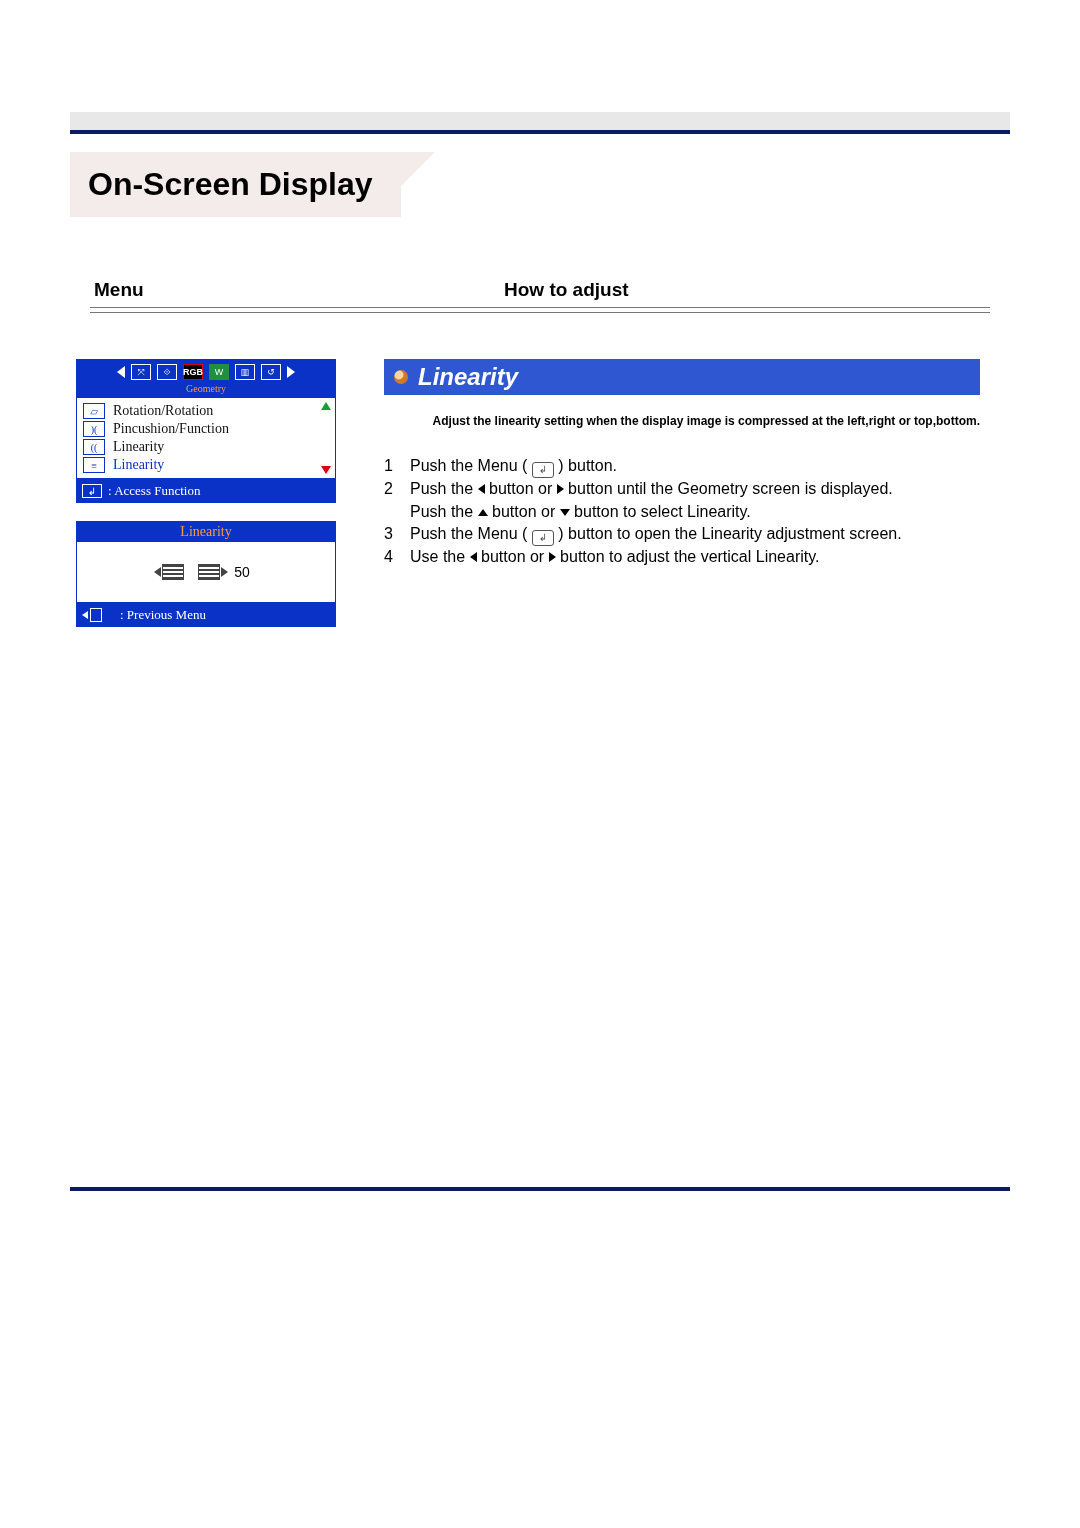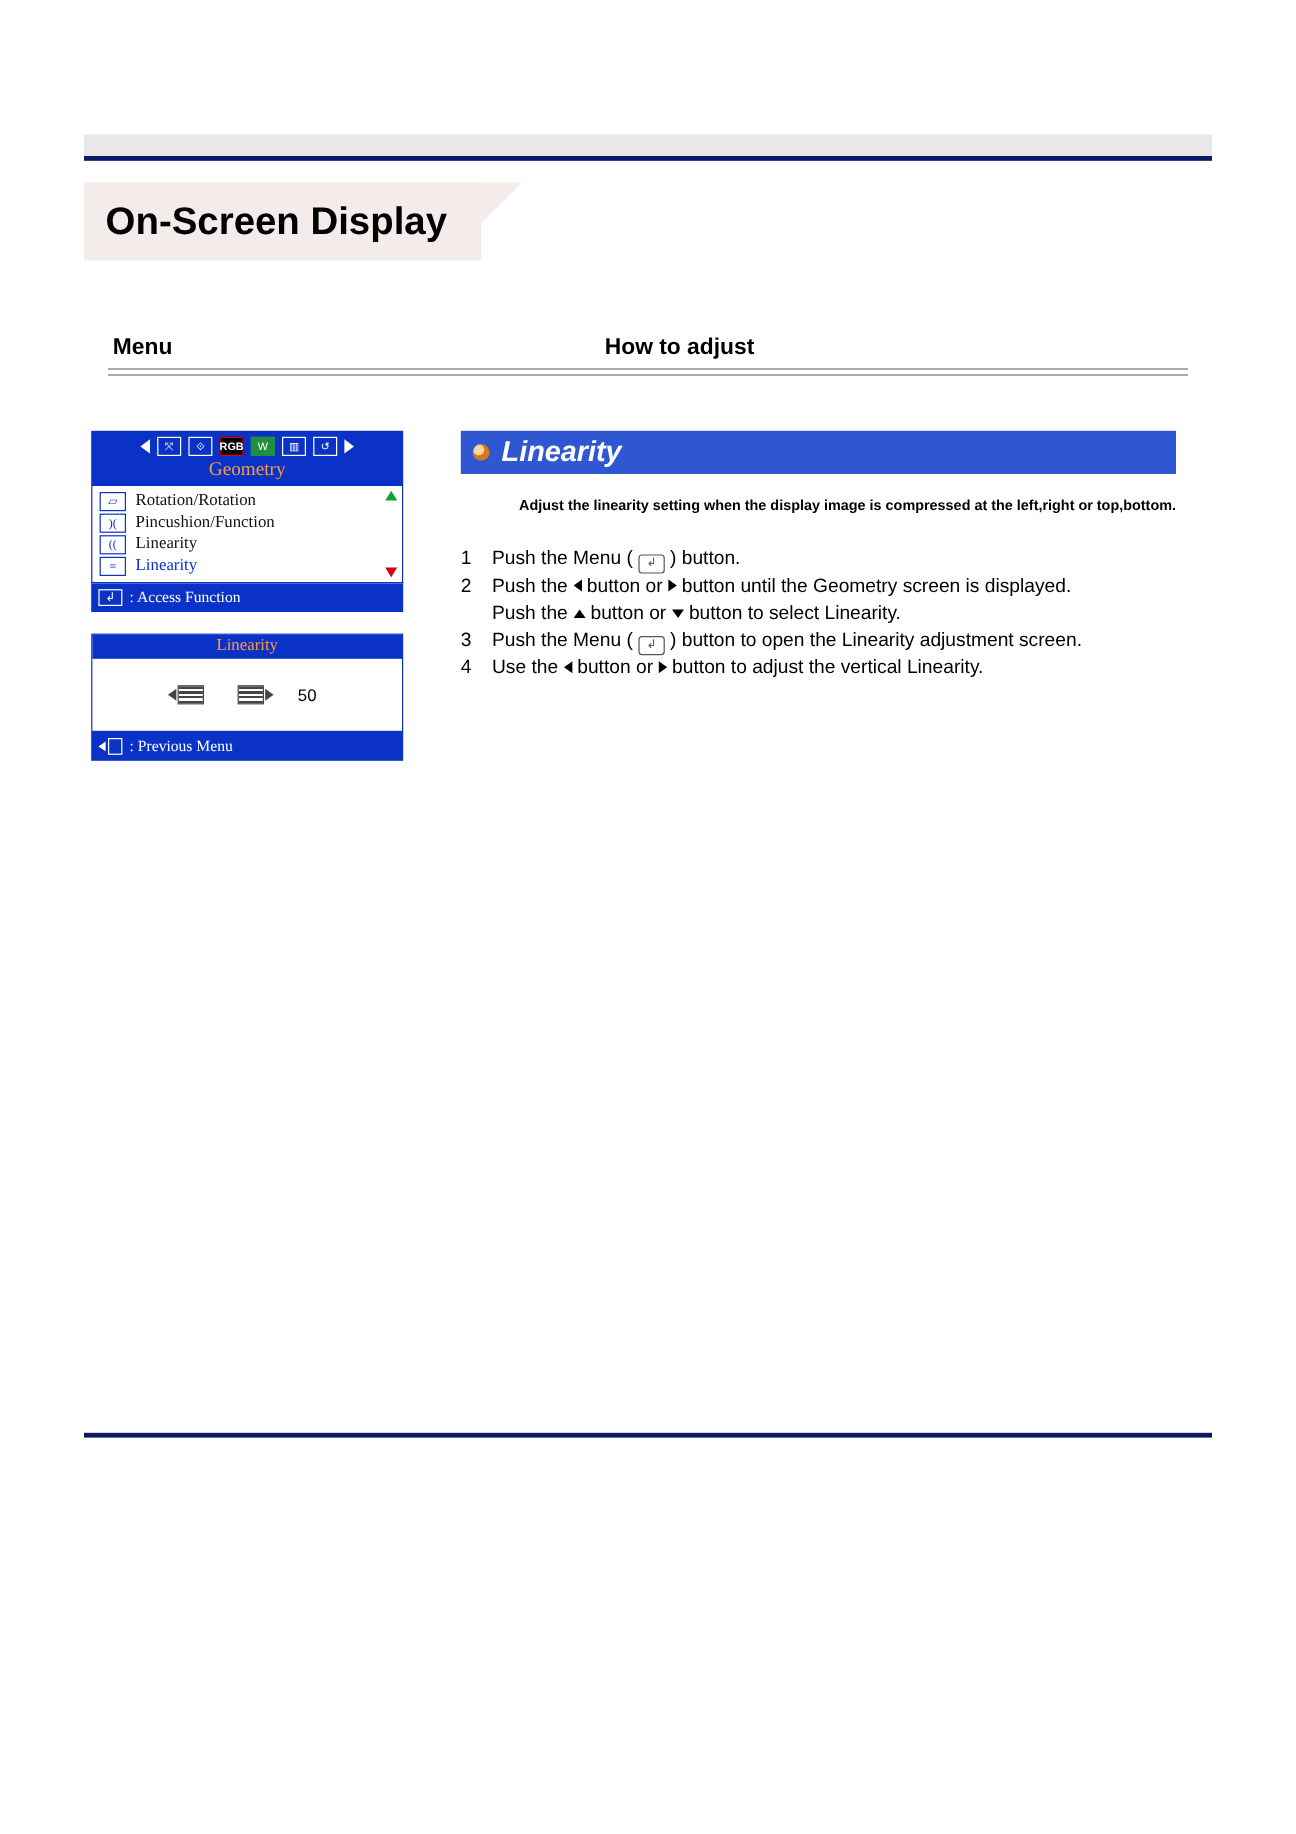--- a/index.html
+++ b/index.html
@@ -97,21 +97,21 @@
     font-size: 9px;
     display: flex; align-items: center; justify-content: center;
     color: #fff;
   }
   .tab-ic.rgb { background: #000000; border-color: #d6000f; font-weight: bold; }
   .tab-ic.hl  { background: #208f3f; border-color: #208f3f; }
   .osd-tabname {
     text-align: center;
     font-family: Georgia, 'Times New Roman', serif;
     color: #ff9a3a;
-    font-size: 16px;
+    font-size: 10px;
     padding-bottom: 2px;
   }
   .osd-list {
     background: #ffffff;
     border: 1px solid #0a32c7;
     border-top: none;
     padding: 4px 4px 4px 4px;
     position: relative;
   }
   .osd-item {
@@ -161,21 +161,21 @@
     color: #ff9a3a;
     text-align: center;
     font-family: Georgia, 'Times New Roman', serif;
     font-size: 14px;
     padding: 2px 0;
   }
   .adj-body {
     display: flex;
     align-items: center;
     justify-content: center;
-    gap: 28px;
+    gap: 14px;
     padding: 22px 0 22px 0;
     font-size: 14px;
   }
   .stripe-ic {
     width: 20px; height: 14px;
     border: 1px solid #444;
     background: repeating-linear-gradient(0deg,#444 0 2px,#fff 2px 4px);
     position: relative;
   }
   .stripe-ic .arr {
@@ -186,21 +186,21 @@
     top: 2px;
   }
   .stripe-ic.left .arr { left: -9px; border-right: 7px solid #444; }
   .stripe-ic.right .arr { right: -9px; border-left: 7px solid #444; }
   .osd-prev {
     background: #0a32c7;
     color: #fff;
     font-family: Georgia, 'Times New Roman', serif;
     font-size: 13px;
     padding: 4px 6px;
-    display: flex; align-items: center; gap: 6px;
+    display: flex; align-items: center; gap: 18px;
   }
   .prev-ic {
     display: inline-flex; align-items: center; gap: 2px;
   }
   .prev-ic .sq { width: 10px; height: 12px; border: 1px solid #fff; background: #0a32c7; }
   .prev-ic .ar {
     width: 0; height: 0;
     border-top: 4px solid transparent;
     border-bottom: 4px solid transparent;
     border-right: 6px solid #fff;

